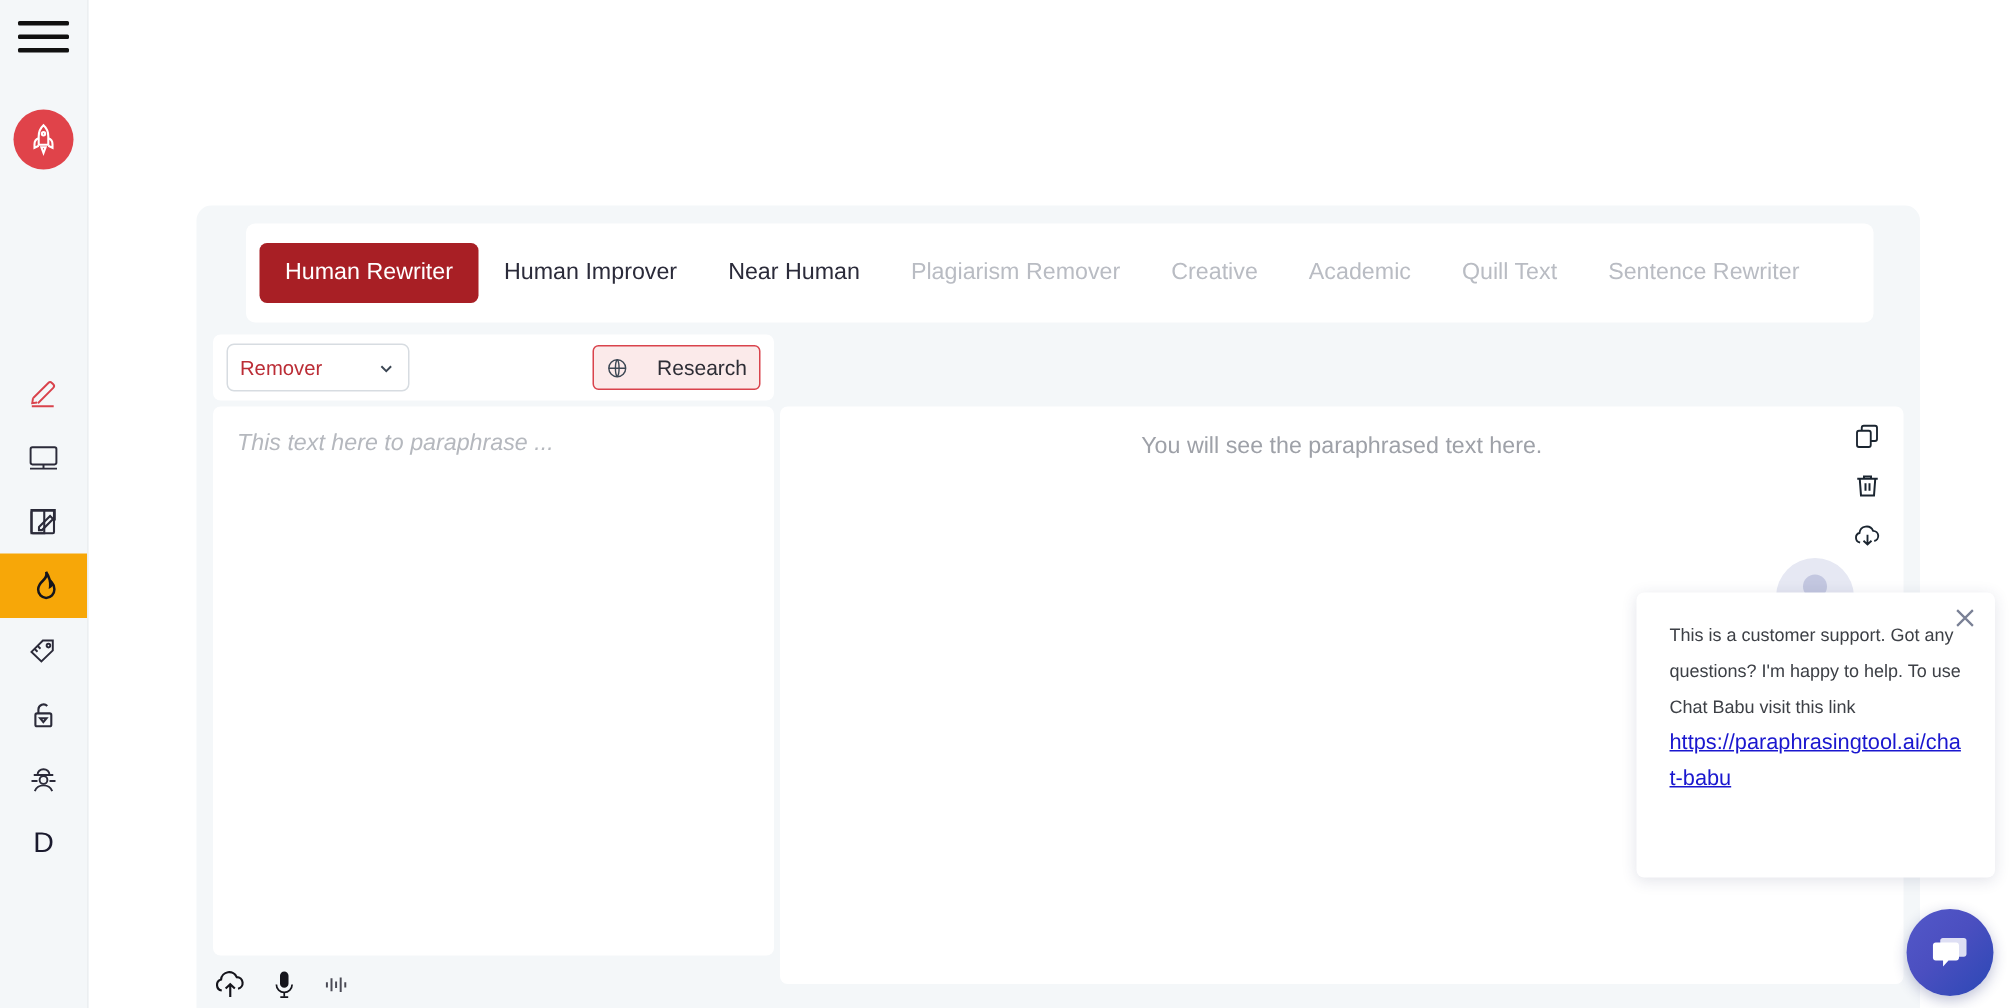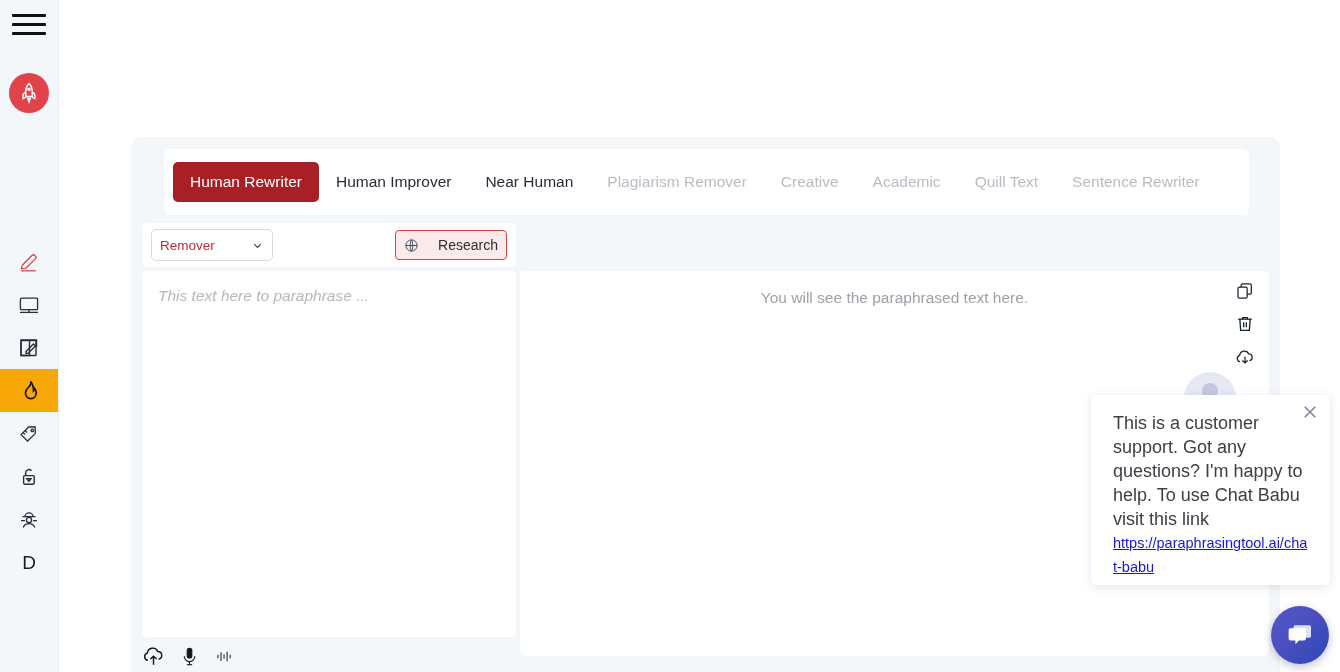--- a/index.html
+++ b/index.html
@@ -156,21 +156,21 @@
     width: 239px; height: 190px;
     background: #ffffff; border-radius: 5px;
     box-shadow: 0 2px 10px rgba(40,50,90,0.13);
     padding: 16px 20px 10px 22px; box-sizing: border-box;
   }
   .chat-close {
     position: absolute; right: 11px; top: 8px;
     width: 18px; height: 18px; cursor: pointer;
   }
   .chat-text {
-    font-size: 18px; color: #3d4046; line-height: 24px;
+    font-size: 12px; color: #3d4046; line-height: 24px;
     font-family: "Liberation Sans", sans-serif;
   }
   .chat-link {
     font-size: 14.5px; color: #1a17cf; line-height: 24px;
     text-decoration: underline; word-break: break-all; cursor: pointer;
     font-family: Liberation Sans, sans-serif;
   }
   .chat-fab {
     position: absolute; left: 1271px; top: 606px;
     width: 58px; height: 58px; border-radius: 50%;

